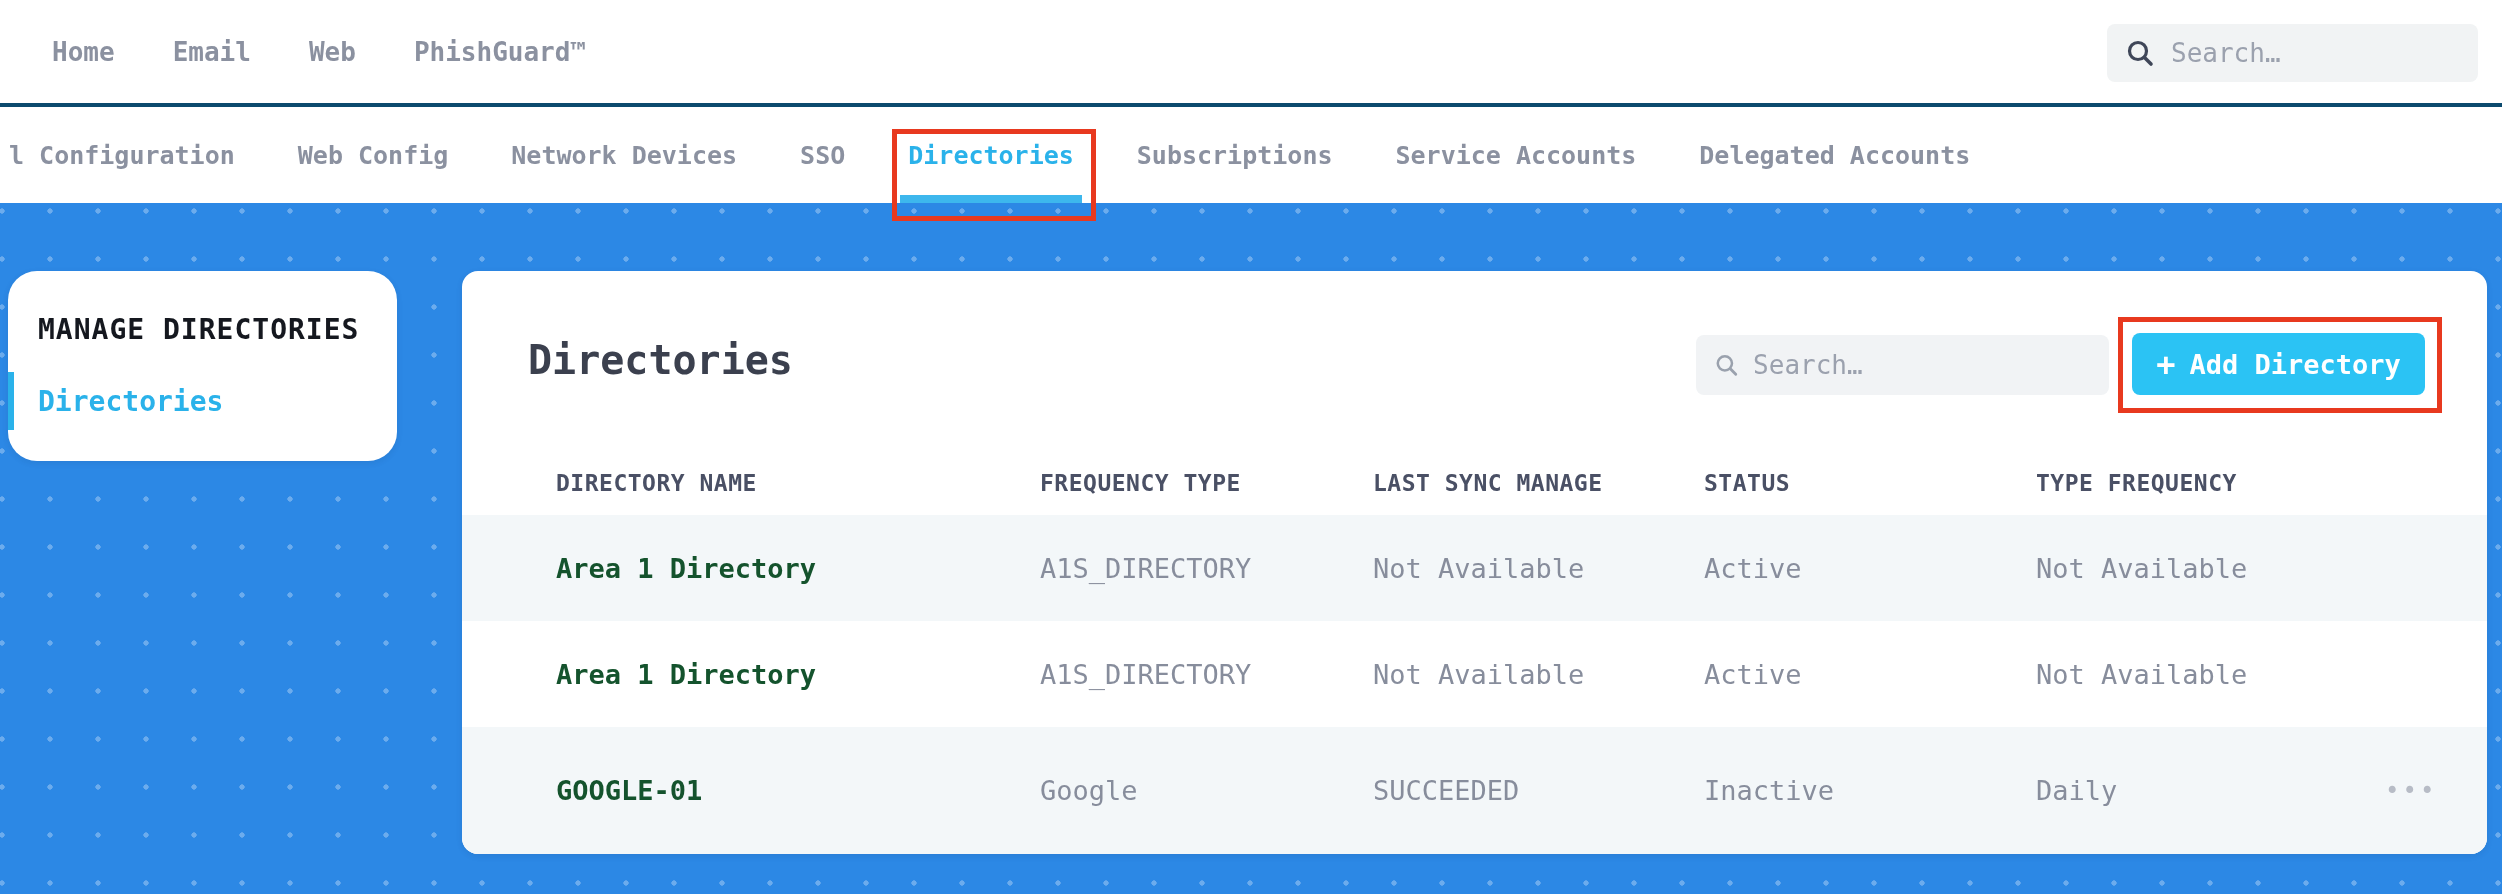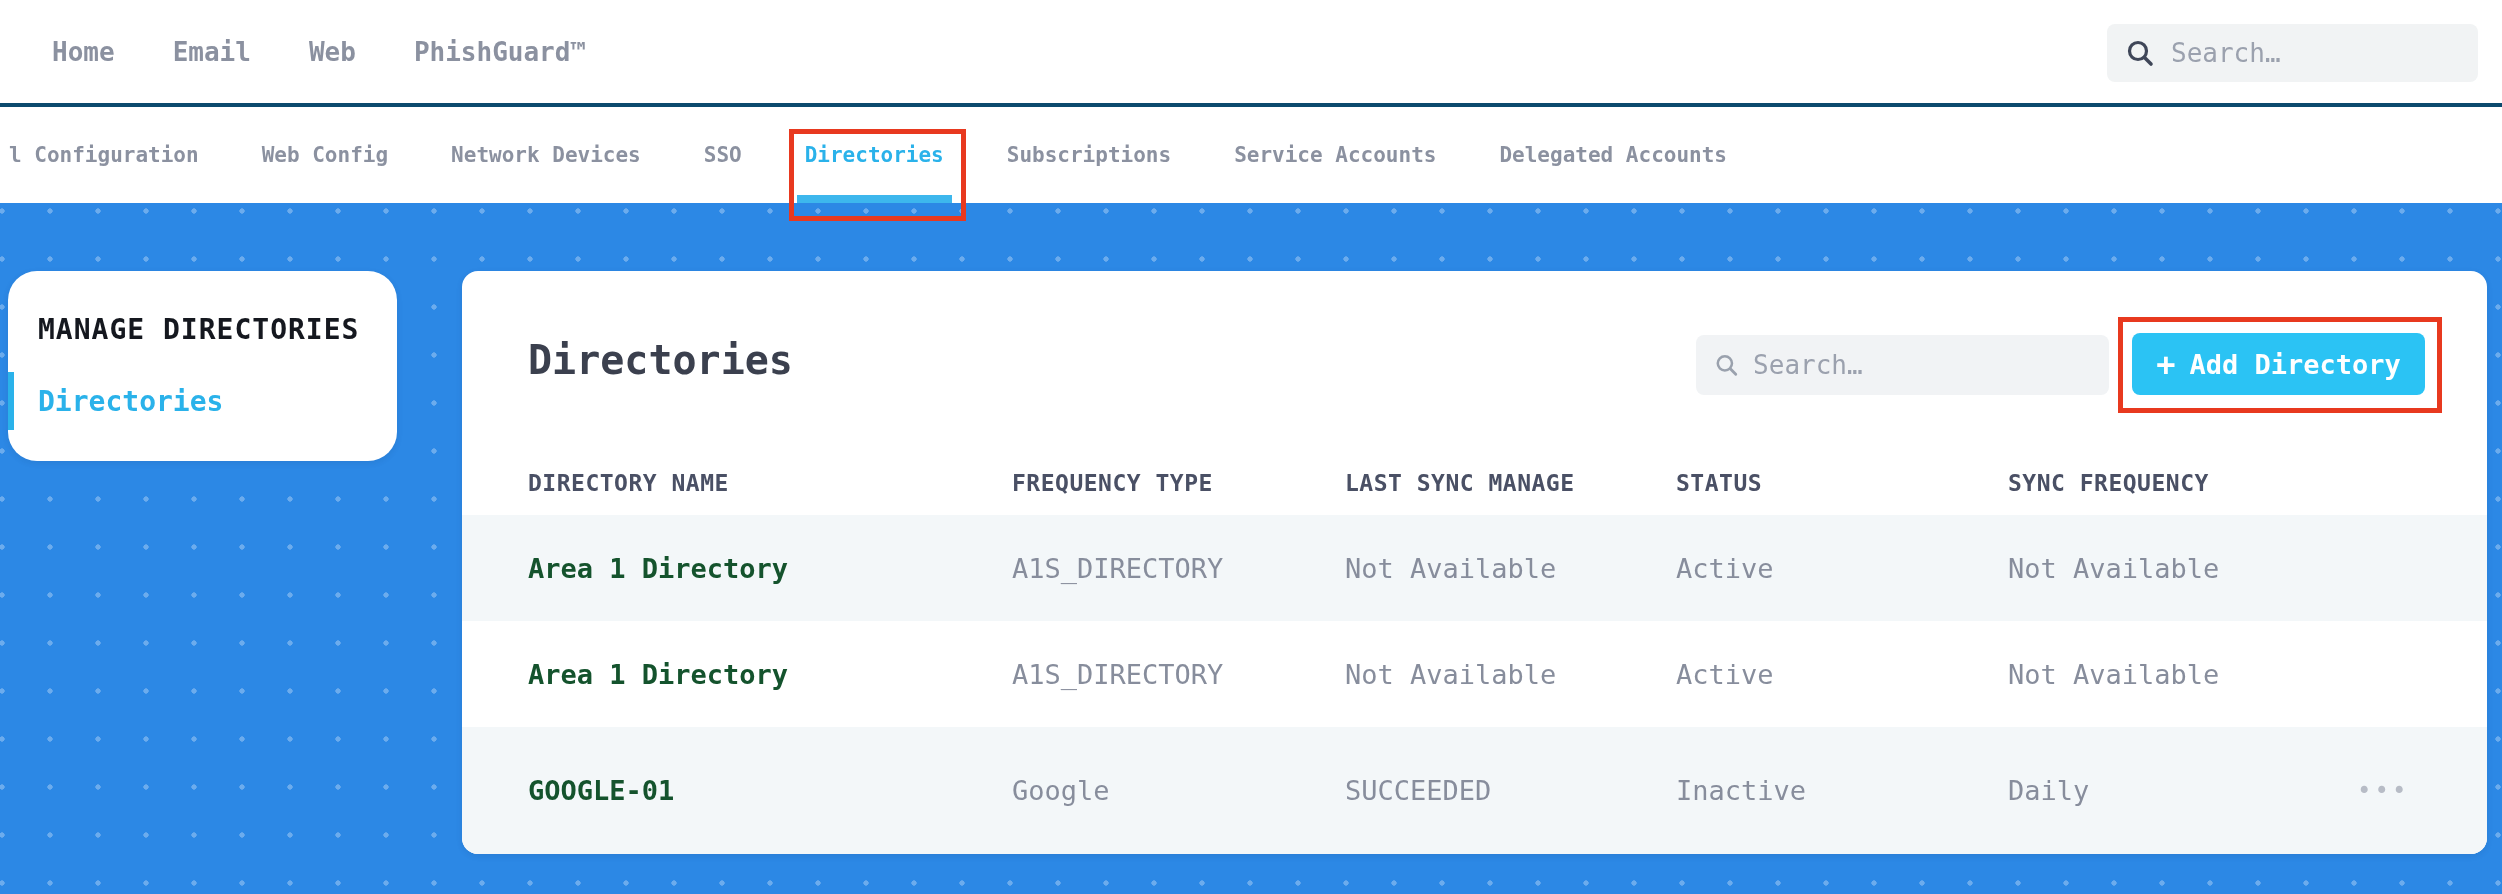--- a/index.html
+++ b/index.html
@@ -60,21 +60,21 @@
     display: flex;
     align-items: stretch;
     padding-left: 9px;
   }
   .tab {
     position: relative;
     display: flex;
     align-items: center;
     margin-right: 63px;
     color: #8b91a0;
-    font-size: 21px;
+    font-size: 25px;
     font-weight: 600;
     white-space: nowrap;
     cursor: pointer;
   }
   .tab.active { color: #2ab2ea; }
   .tab-underline {
     position: absolute;
     left: -8px;
     right: -8px;
     bottom: 0;
@@ -217,21 +217,21 @@
     height: 96px;
     border: 5px solid #e8391f;
     z-index: 6;
     pointer-events: none;
   }
 
   
   .grid-cols {
     display: grid;
     grid-template-columns: 484px 333px 331px 332px 349px 1fr;
-    padding-left: 66px;
+    padding-left: 94px;
     align-items: center;
   }
   .thead {
     height: 64px;
     color: #4a5065;
     font-size: 23px;
     font-weight: 700;
     letter-spacing: 0.5px;
   }
   .trow {
@@ -316,21 +316,21 @@
         </button>
         <span class="annot-btn"></span>
       </div>
     </div>
 
     <div class="grid-cols thead">
       <div>DIRECTORY NAME</div>
       <div>FREQUENCY TYPE</div>
       <div>LAST SYNC MANAGE</div>
       <div>STATUS</div>
-      <div>SYNC FREQUENCY</div>
+      <div>TYPE FREQUENCY</div>
       <div></div>
     </div>
 
     <div class="grid-cols trow alt">
       <div class="cell-link">Area 1 Directory</div>
       <div>A1S_DIRECTORY</div>
       <div>Not Available</div>
       <div>Active</div>
       <div>Not Available</div>
       <div class="menu-dots"></div>

